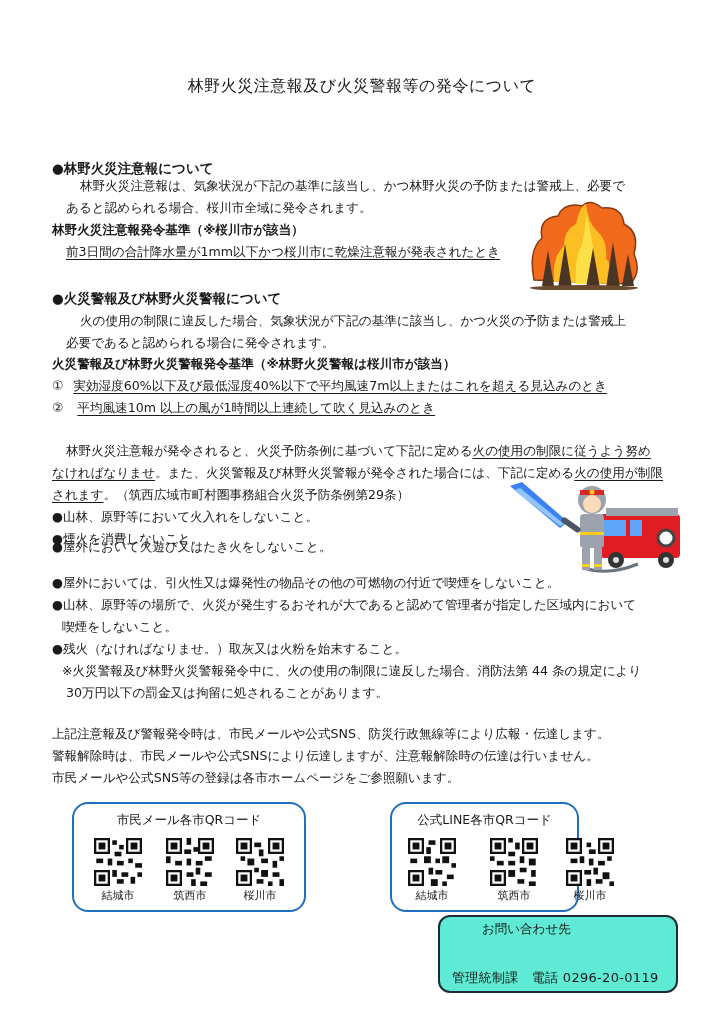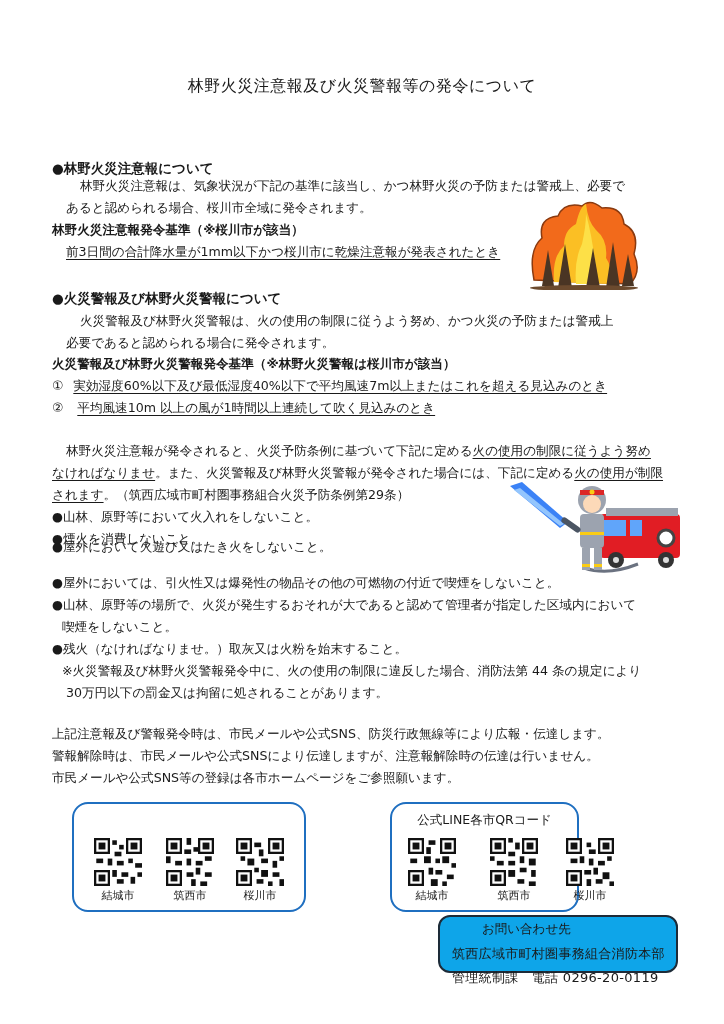--- a/index.html
+++ b/index.html
@@ -18,21 +18,21 @@
   .fire-illust { left: 524px; top: 200px; width: 120px; height: 90px; }
   .fighter-illust { left: 508px; top: 480px; width: 180px; height: 96px; }
 
   
   .qr-box { position: absolute; border: 2.5px solid #1f6fc0; border-radius: 16px; background: #fff; }
   .qr-box .box-title { position: absolute; top: 8px; left: 0; width: 100%; text-align: center; font-size: 12.5px; }
   .qr-item { position: absolute; top: 34px; width: 52px; text-align: center; }
   .qr-code { width: 48px; height: 48px; margin: 0 auto; display: block; }
   .qr-label { display: block; font-size: 11px; margin-top: 2px; }
 
-  .contact-box { position: absolute; left: 438px; top: 915px; width: 240px; height: 58px; border: 2.5px solid #1d2b38; border-radius: 12px; background: #0ea5e9; }
+  .contact-box { position: absolute; left: 438px; top: 915px; width: 240px; height: 78px; border: 2.5px solid #1d2b38; border-radius: 12px; background: #5eead4; }
   .contact-box .c1 { position: absolute; left: 42px; top: 4px; font-size: 12.5px; }
   .contact-box .c2 { position: absolute; left: 12px; top: 28px; font-size: 13px; letter-spacing: 0.3px; }
   .contact-box .c3 { position: absolute; left: 12px; top: 52px; font-size: 13px; letter-spacing: 0.3px; }
 </style>
 </head>
 <body>
 
 <div class="abs title">林野火災注意報及び火災警報等の発令について</div>
 
 <div class="abs t b" style="top:158px;font-size:13.5px;">●林野火災注意報について</div>
@@ -51,21 +51,21 @@
       <polygon points="34,88 41,44 48,88"></polygon>
       <polygon points="62,88 69,48 76,88"></polygon>
       <polygon points="82,88 89,42 96,88"></polygon>
       <polygon points="98,86 104,54 110,86"></polygon>
     </g>
     <ellipse cx="60" cy="88" rx="54" ry="3" fill="#6b4a2e"></ellipse>
   </svg>
 </div>
 
 <div class="abs t b" style="top:288px;font-size:13.5px;">●火災警報及び林野火災警報について</div>
-<div class="abs t ind2" style="top:310px;">火災警報及び林野火災警報は、火の使用の制限に従うよう努め、かつ火災の予防または警戒上</div>
+<div class="abs t ind2" style="top:310px;">火の使用の制限に違反した場合、気象状況が下記の基準に該当し、かつ火災の予防または警戒上</div>
 <div class="abs t ind1" style="top:332px;">必要であると認められる場合に発令されます。</div>
 <div class="abs t b" style="top:353px;">火災警報及び林野火災警報発令基準（※林野火災警報は桜川市が該当）</div>
 <div class="abs t" style="top:375px;">
   <span>①</span>
   <span class="u" style="margin-left:6px;">実効湿度60%以下及び最低湿度40%以下で平均風速7m以上またはこれを超える見込みのとき</span>
 </div>
 <div class="abs t" style="top:397px;">
   <span>②</span>
   <span class="u" style="margin-left:10px;">平均風速10m 以上の風が1時間以上連続して吹く見込みのとき</span>
 </div>
@@ -119,20 +119,21 @@
     <rect x="86" y="84" width="8" height="3" fill="#facc15"></rect>
     <rect x="52" y="42" width="22" height="6" rx="3" fill="#4b5563" transform="rotate(35 63 45)"></rect>
   </svg>
 </div>
 
 <div class="abs t" style="top:723px;">上記注意報及び警報発令時は、市民メールや公式SNS、防災行政無線等により広報・伝達します。</div>
 <div class="abs t" style="top:745px;">警報解除時は、市民メールや公式SNSにより伝達しますが、注意報解除時の伝達は行いません。</div>
 <div class="abs t" style="top:767px;">市民メールや公式SNS等の登録は各市ホームページをご参照願います。</div>
 
 <div class="qr-box" style="left:72px;top:802px;width:234px;height:110px;">
+  <div class="box-title">市民メール各市QRコード</div>
   <div class="qr-item" style="left:18px;">
     <svg class="qr-code" viewBox="0 0 21 21">
         <rect width="21" height="21" fill="#fff"></rect>
         <g fill="#111">
           <rect x="0" y="0" width="7" height="7"></rect>
           <rect x="14" y="0" width="7" height="7"></rect>
           <rect x="0" y="14" width="7" height="7"></rect>
         </g>
         <g fill="#fff">
           <rect x="1" y="1" width="5" height="5"></rect>
@@ -330,15 +331,14 @@
           <rect x="13" y="18" width="3" height="2"></rect>
           <rect x="19" y="19" width="2" height="2"></rect>
         </g>
       </svg>
     <span class="qr-label">桜川市</span>
   </div>
 </div>
 
 <div class="contact-box">
   <div class="c1">お問い合わせ先</div>
-  <div class="c2">筑西広域市町村圏事務組合消防本部</div>
   <div class="c3">管理統制課　電話 0296-20-0119</div>
 </div>
 
 </body></html>

